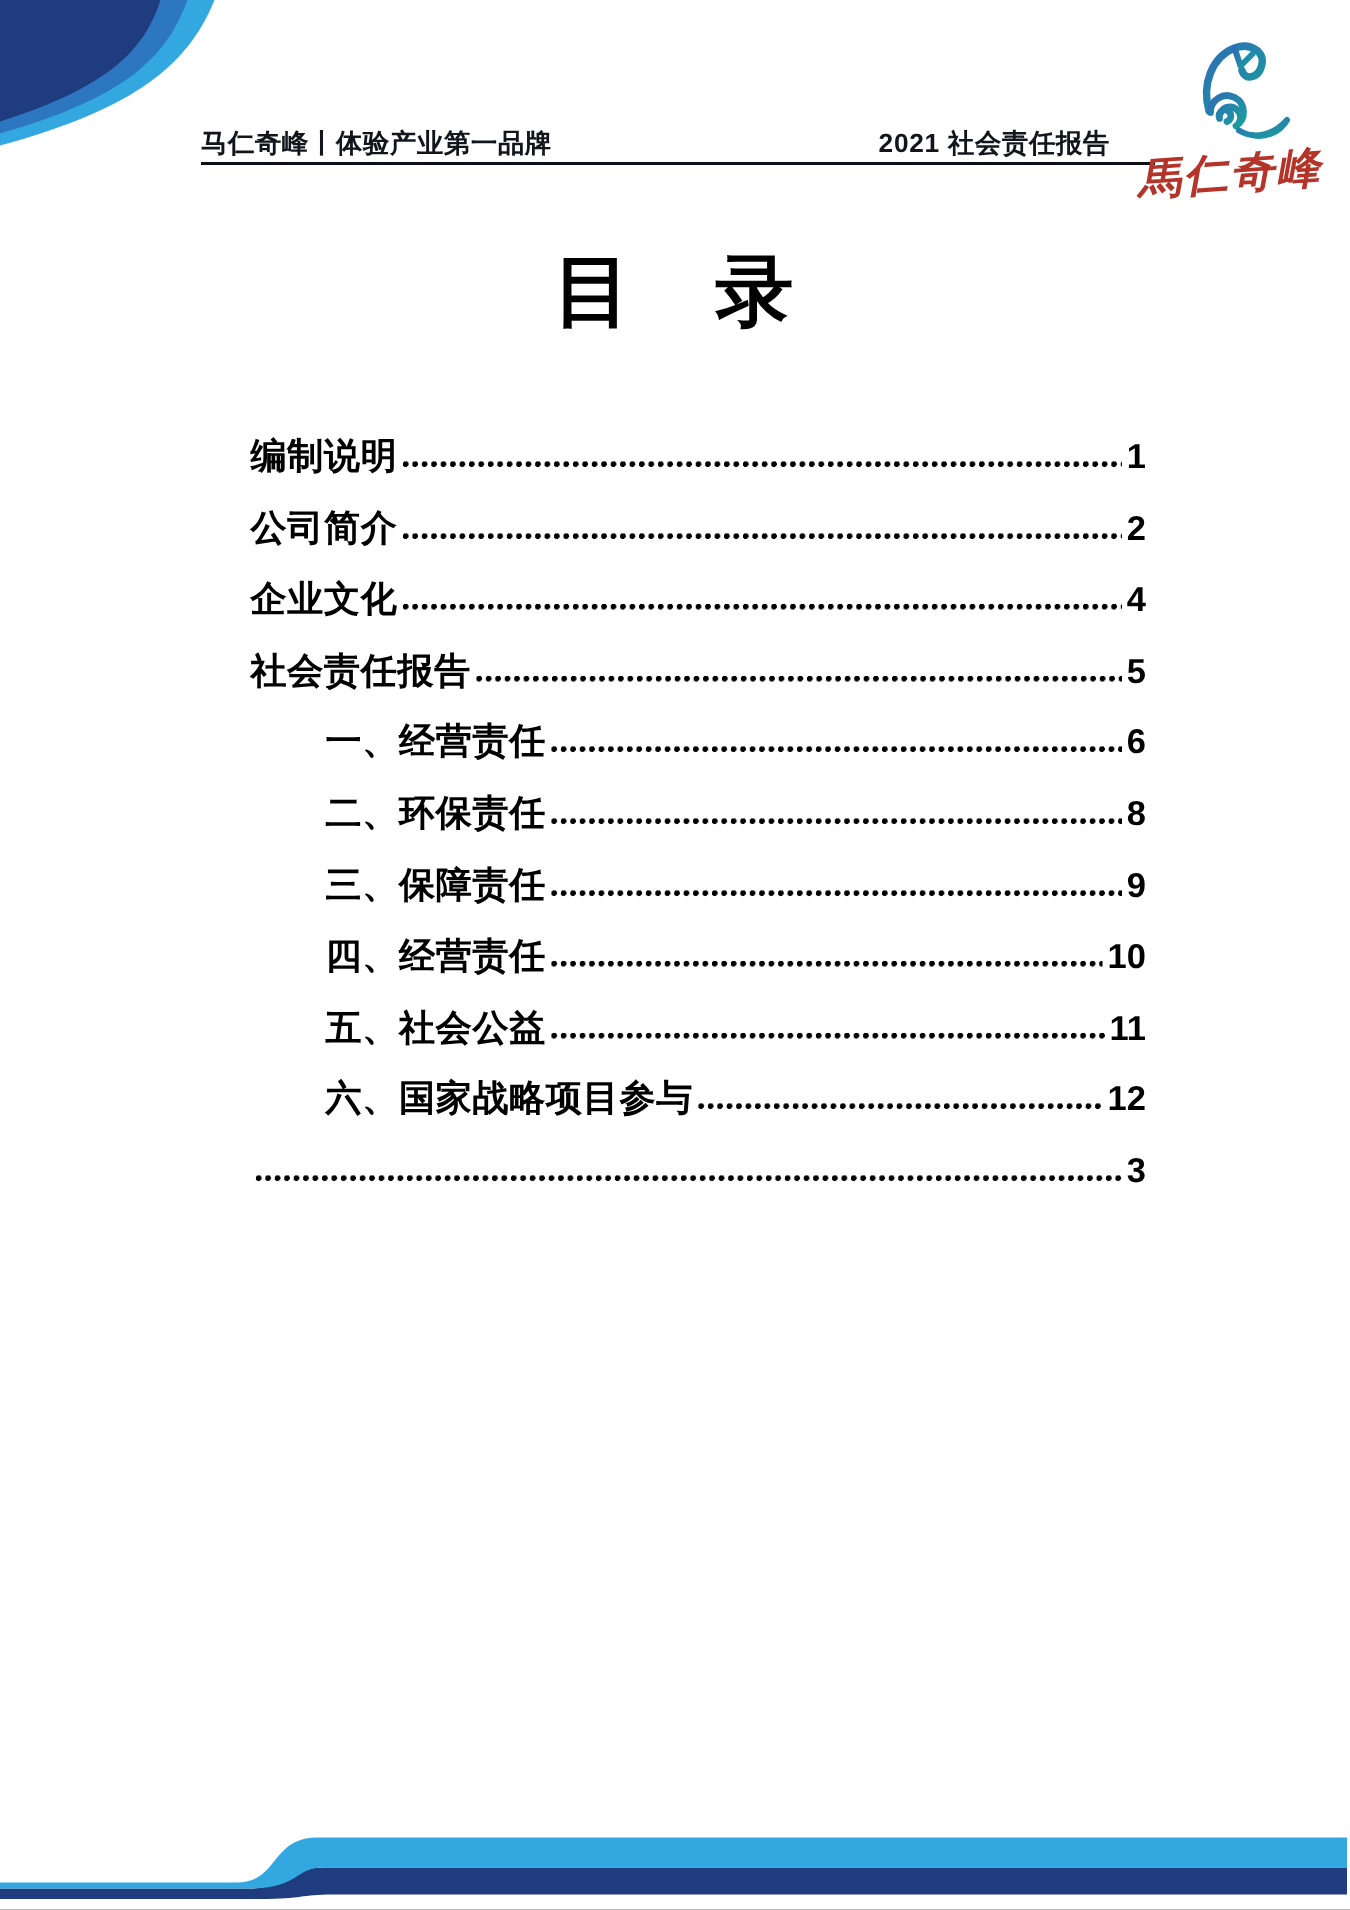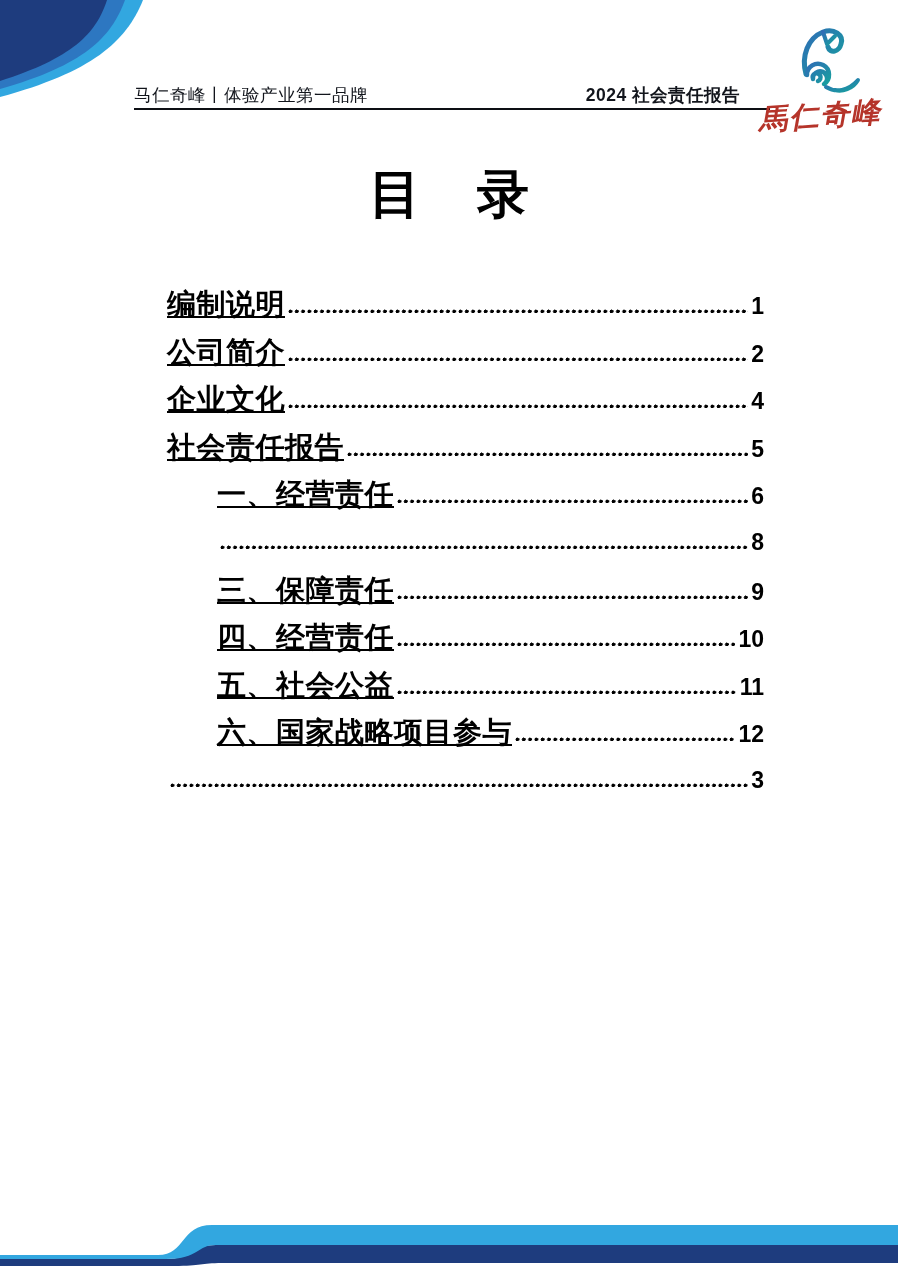--- a/index.html
+++ b/index.html
@@ -11,21 +11,21 @@
   .page{
     position:relative; width:900px; height:1273px; margin:0 auto;
     background:#ffffff; overflow:hidden;
     font-family:"Liberation Sans", sans-serif;
   }
   
   .corner-decor{position:absolute; left:0; top:0;}
   
   .header-brand{
     position:absolute; left:134px; top:83px; width:420px;
-    font-size:17.5px; font-weight:normal; letter-spacing:0.5px;
+    font-size:17.5px; font-weight:bold; letter-spacing:0.5px;
     color:var(--header_ink); white-space:nowrap;
   }
   .header-report{
     position:absolute; right:160px; top:83px; width:300px; text-align:right;
     font-size:17.5px; font-weight:bold; letter-spacing:0.5px;
     color:var(--header_ink); white-space:nowrap;
   }
   .header-rule{
     position:absolute; left:134px; top:108px; width:636px; height:0;
     border-bottom:2.2px solid #0d0f14;
@@ -46,23 +46,22 @@
     letter-spacing:2px; white-space:pre;
   }
   
   .toc{position:absolute; left:167px; top:281px; width:597px;}
   .toc-row{
     height:47.6px; display:flex; align-items:baseline;
     line-height:47.6px; white-space:nowrap;
   }
   .toc-row.indent{padding-left:50px;}
   .toc-label{
-    font-size:29px; font-weight:bold; color:var(--ink); letter-spacing:0.5px;
+    font-size:24px; font-weight:bold; color:var(--ink); letter-spacing:0.5px;
     flex:0 0 auto;
-    text-decoration:underline;
   }
   .toc-leader{
     flex:1 1 auto; display:inline-block; height:5px; margin:0 3px;
     background-image:radial-gradient(circle at 2.4px 2.4px, #000 1.8px, transparent 2.05px);
     background-size:6.3px 5px; background-repeat:repeat-x; background-position:left bottom;
   }
   .toc-page{
     flex:0 0 auto; font-size:23px; font-weight:bold; color:var(--ink);
     text-align:right;
   }
@@ -74,21 +73,21 @@
 
 <div class="page">
 
   <svg class="corner-decor" width="150" height="100" viewBox="0 0 150 100" aria-hidden="true">
     <path d="M0 0 H143 C126 42 92 72 0 97 Z" style="fill:var(--cyan)"></path>
     <path d="M0 0 H125 C111 38 84 65 0 89 Z" style="fill:var(--blue)"></path>
     <path d="M0 0 H107 C96 34 72 58 0 81 Z" style="fill:var(--navy)"></path>
   </svg>
 
   <div class="header-brand">马仁奇峰丨体验产业第一品牌</div>
-  <div class="header-report">2024 社会责任报告</div>
+  <div class="header-report">2021 社会责任报告</div>
   <div class="header-rule"></div>
 
   <div class="logo">
     <svg class="logo-mark" width="96" height="80" viewBox="0 0 96 80" aria-hidden="true">
       <defs>
         <linearGradient id="logoGrad" x1="0" y1="0" x2="1" y2="1">
           <stop offset="0" style="stop-color:var(--logo_blue)"></stop>
           <stop offset="1" style="stop-color:var(--logo_teal)"></stop>
         </linearGradient>
       </defs>
@@ -129,20 +128,21 @@
       <span class="toc-page">5</span>
     </div>
 
     <div class="toc-row indent">
       <span class="toc-label">一、经营责任</span>
       <span class="toc-leader"></span>
       <span class="toc-page">6</span>
     </div>
 
     <div class="toc-row indent">
+      <span class="toc-label">二、环保责任</span>
       <span class="toc-leader"></span>
       <span class="toc-page">8</span>
     </div>
 
     <div class="toc-row indent">
       <span class="toc-label">三、保障责任</span>
       <span class="toc-leader"></span>
       <span class="toc-page">9</span>
     </div>
 

